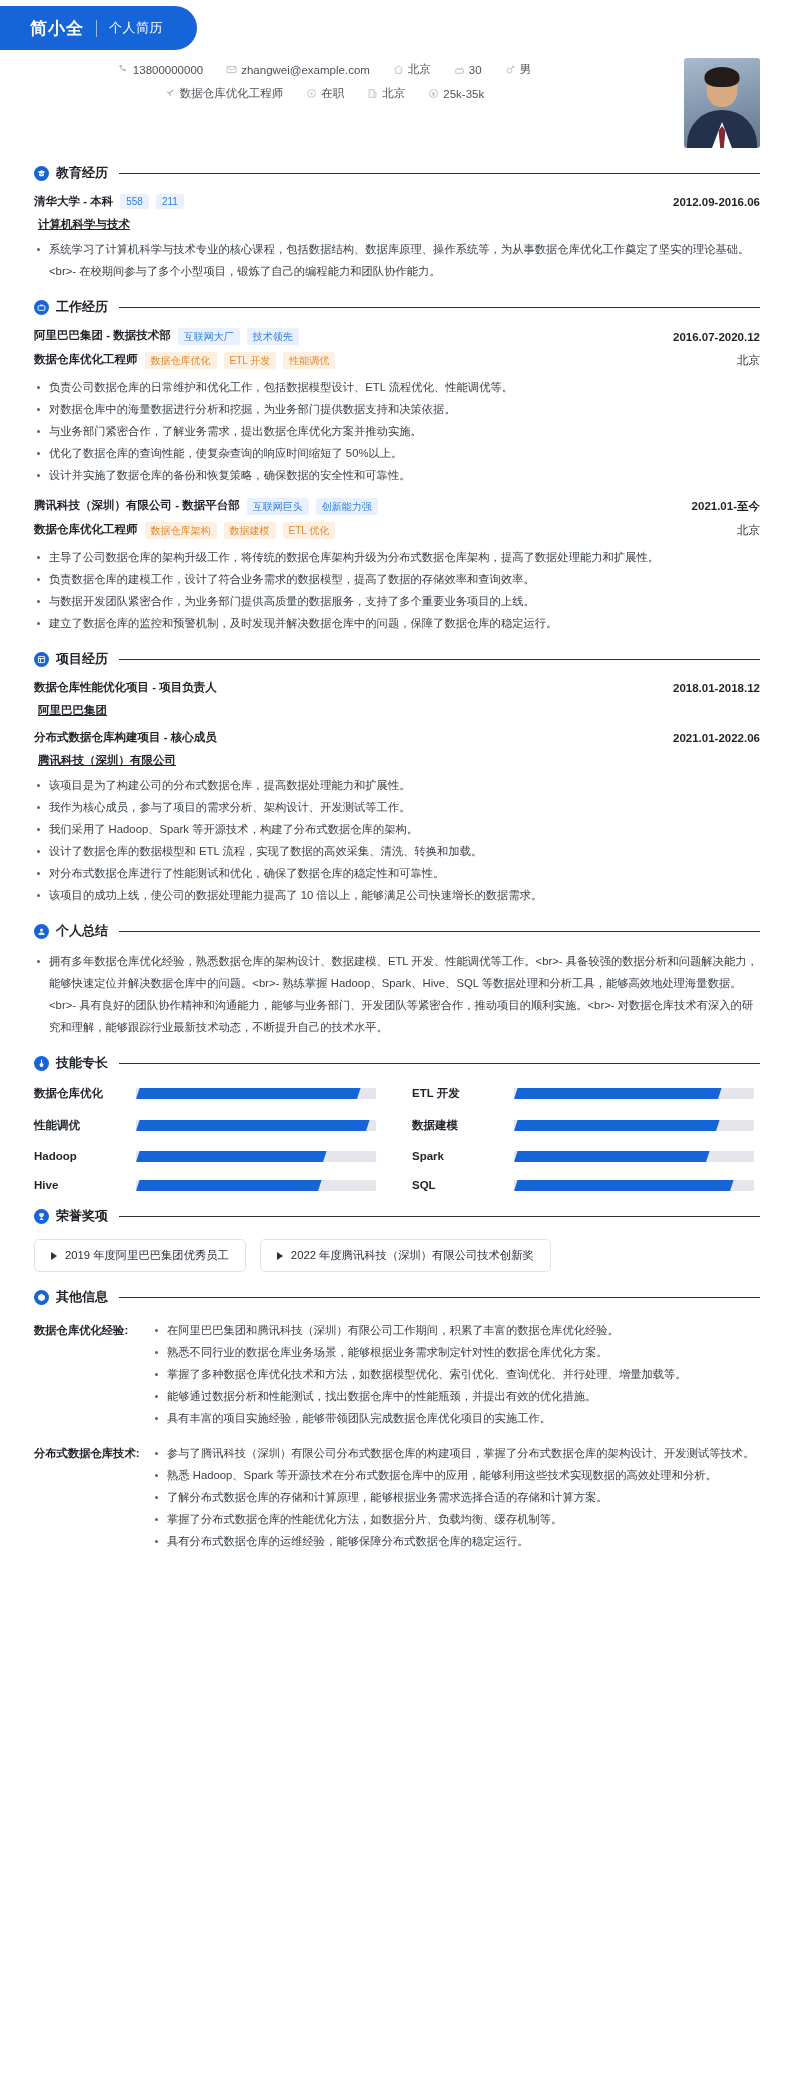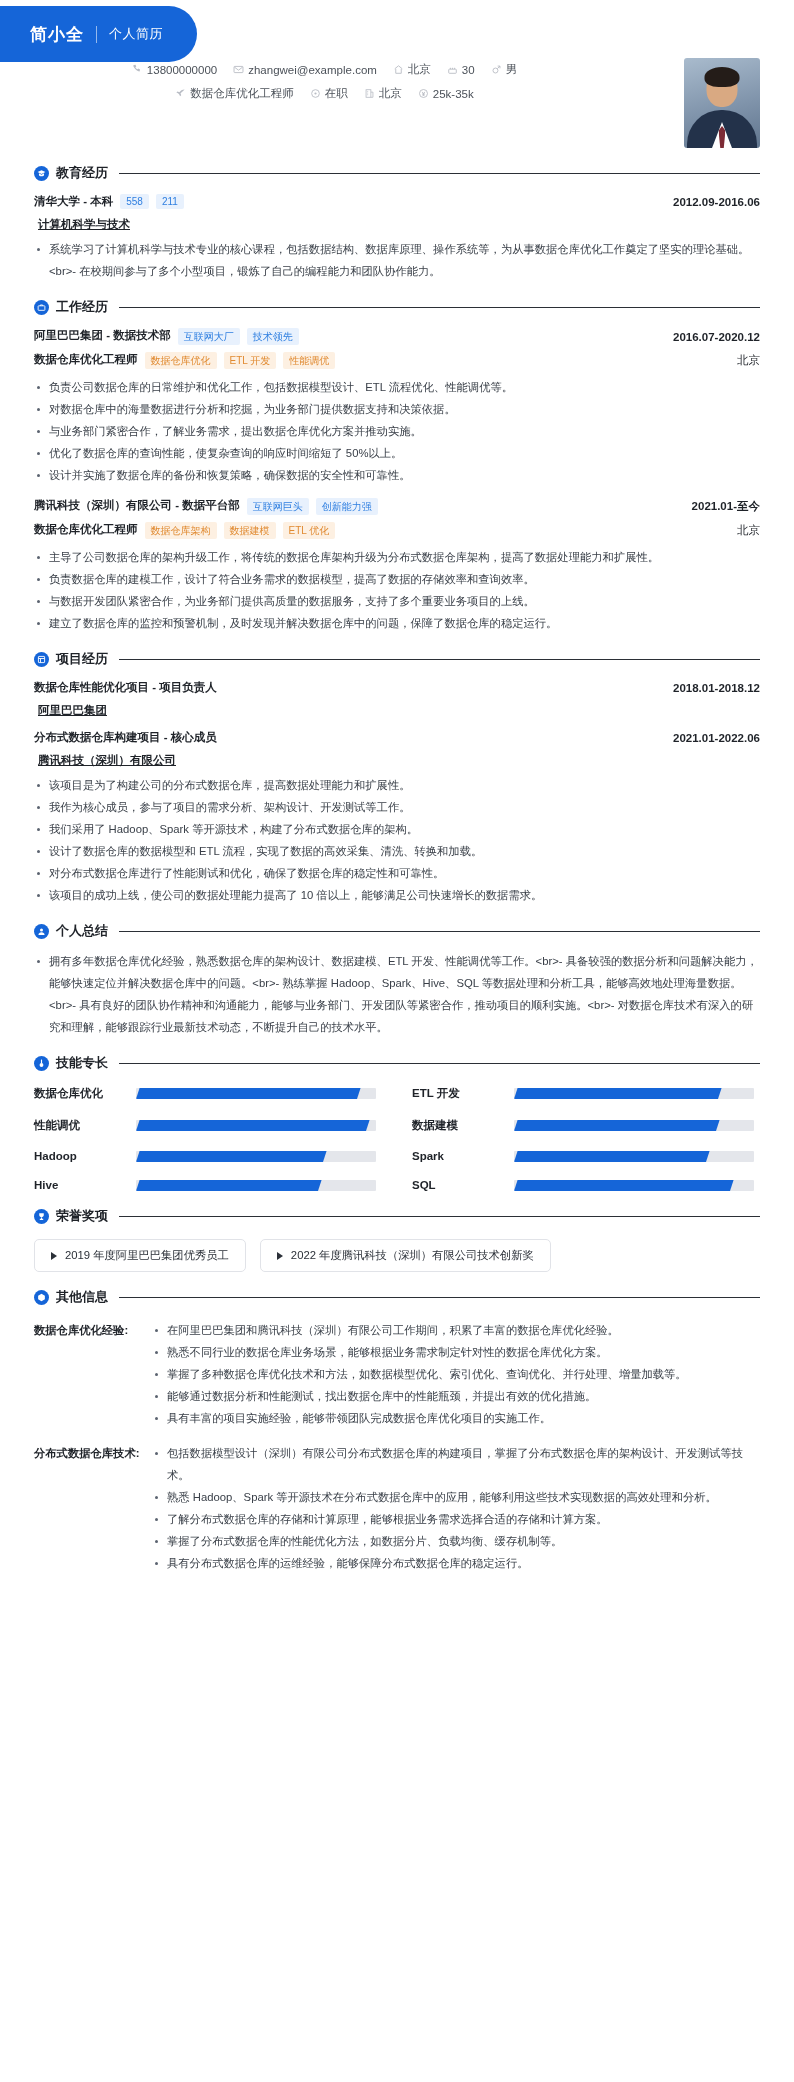--- a/index.html
+++ b/index.html
@@ -16,21 +16,21 @@
     min-height: 2082px;
     background: #ffffff;
     position: relative;
     padding-bottom: 24px;
   }
 
   
   .banner-wrap { position: relative; height: 46px; }
   .banner {
     position: absolute; left: 0; top: 6px;
-    height: 56px;
+    height: 44px;
     background: #1565d8;
     border-radius: 0 28px 28px 0;
     display: flex; align-items: center;
     padding: 0 34px 0 30px;
     color: #fff;
   }
   .banner .nm {
     font-size: 17px; font-weight: bold; letter-spacing: 1px;
   }
   .banner .sep {
@@ -40,21 +40,21 @@
   .banner .sub { font-size: 13px; letter-spacing: .5px; }
 
   
   .topinfo {
     display: flex; align-items: flex-start;
     padding: 12px 34px 0 34px;
   }
   .topinfo .meta { flex: 1; padding-top: 4px; }
   .metarow {
     display: flex; align-items: center; justify-content: center;
-    gap: 7px; flex-wrap: wrap;
+    gap: 14px; flex-wrap: wrap;
     font-size: 11.5px; color: #4b5159;
     margin-bottom: 9px;
     padding-right: 60px;
   }
   .mi { display: inline-flex; align-items: center; gap: 4px; margin-right:9px; }
   .mi svg { display:block; }
   .ic { width: 11px; height: 11px; color: #b8bcc4; flex: 0 0 auto; }
 
   .photo {
     width: 76px; height: 90px; flex: 0 0 auto;
@@ -529,21 +529,21 @@
         <li>熟悉不同行业的数据仓库业务场景，能够根据业务需求制定针对性的数据仓库优化方案。</li>
         <li>掌握了多种数据仓库优化技术和方法，如数据模型优化、索引优化、查询优化、并行处理、增量加载等。</li>
         <li>能够通过数据分析和性能测试，找出数据仓库中的性能瓶颈，并提出有效的优化措施。</li>
         <li>具有丰富的项目实施经验，能够带领团队完成数据仓库优化项目的实施工作。</li>
       </ul>
     </div>
 
     <div class="other-grp">
       <div class="k">分布式数据仓库技术:</div>
       <ul class="bl">
-        <li>包括数据模型设计（深圳）有限公司分布式数据仓库的构建项目，掌握了分布式数据仓库的架构设计、开发测试等技术。</li>
+        <li>参与了腾讯科技（深圳）有限公司分布式数据仓库的构建项目，掌握了分布式数据仓库的架构设计、开发测试等技术。</li>
         <li>熟悉 Hadoop、Spark 等开源技术在分布式数据仓库中的应用，能够利用这些技术实现数据的高效处理和分析。</li>
         <li>了解分布式数据仓库的存储和计算原理，能够根据业务需求选择合适的存储和计算方案。</li>
         <li>掌握了分布式数据仓库的性能优化方法，如数据分片、负载均衡、缓存机制等。</li>
         <li>具有分布式数据仓库的运维经验，能够保障分布式数据仓库的稳定运行。</li>
       </ul>
     </div>
   </div>
 
 </div>
 

